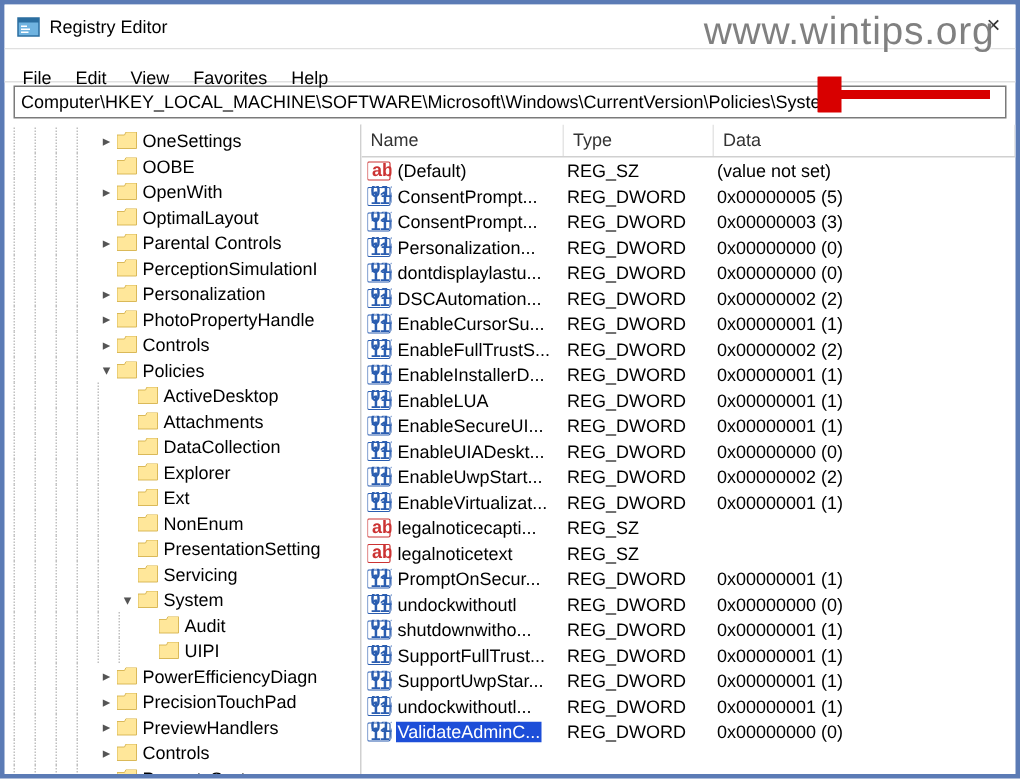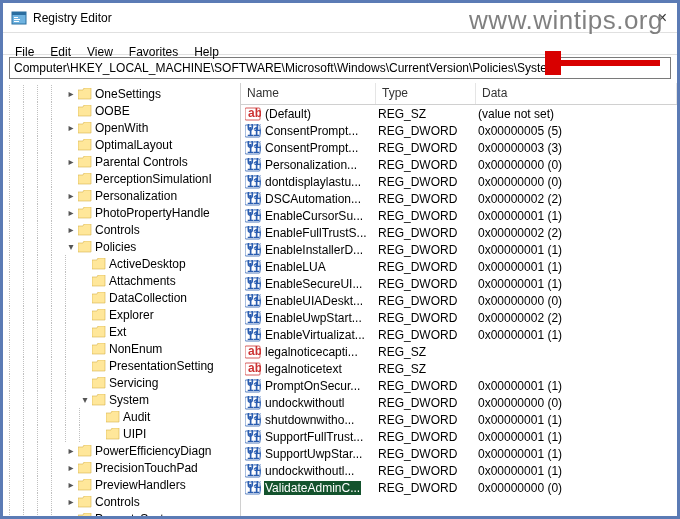--- a/index.html
+++ b/index.html
@@ -18,21 +18,21 @@
   .folder-icon { width: 14px; height: 12px; display: inline-block; margin: 0 3px 0 1px; }
   .tree-row .label { display: inline-block; }
   .list { flex: 1; overflow: hidden; position: relative; }
   .list-header { display: flex; height: 22px; border-bottom: 1px solid #d0d0d0; background: #fff; }
   .list-header .col { padding: 3px 6px; border-right: 1px solid #e5e5e5; color: #333; }
   .col-name { width: 135px; }
   .col-type { width: 100px; }
   .col-data { flex: 1; }
   .list-body { }
   .list-row { display: flex; height: 17px; align-items: center; }
-  .list-row.selected .namecell .nametext { background: #14532d; color: #fff; }
+  .list-row.selected .namecell .nametext { background: #1d4ed8; color: #fff; }
   .val-icon { width: 16px; height: 14px; display: inline-block; margin: 0 3px 0 4px; flex: none;}
   .namecell { width: 135px; display: flex; align-items: flex-end; overflow: hidden; white-space: nowrap;}
   .nametext { overflow: hidden; text-overflow: ellipsis; padding: 0 1px;}
   .typecell { width: 100px; padding-left: 2px;}
   .datacell { flex: 1; padding-left: 2px;}
   .watermark { position: absolute; top: 2px; right: 14px; font-size: 26px; color: rgba(60,60,60,0.65); font-family: Arial, sans-serif; letter-spacing: 0.5px; pointer-events: none; text-shadow: 0 0 2px #fff; }
   .arrow { position: absolute; top: 48px; right: 12px; pointer-events: none; }
   .close-x { position: absolute; top: 6px; right: 10px; font-size: 16px; color: #333; }
 </style>
 </head>

